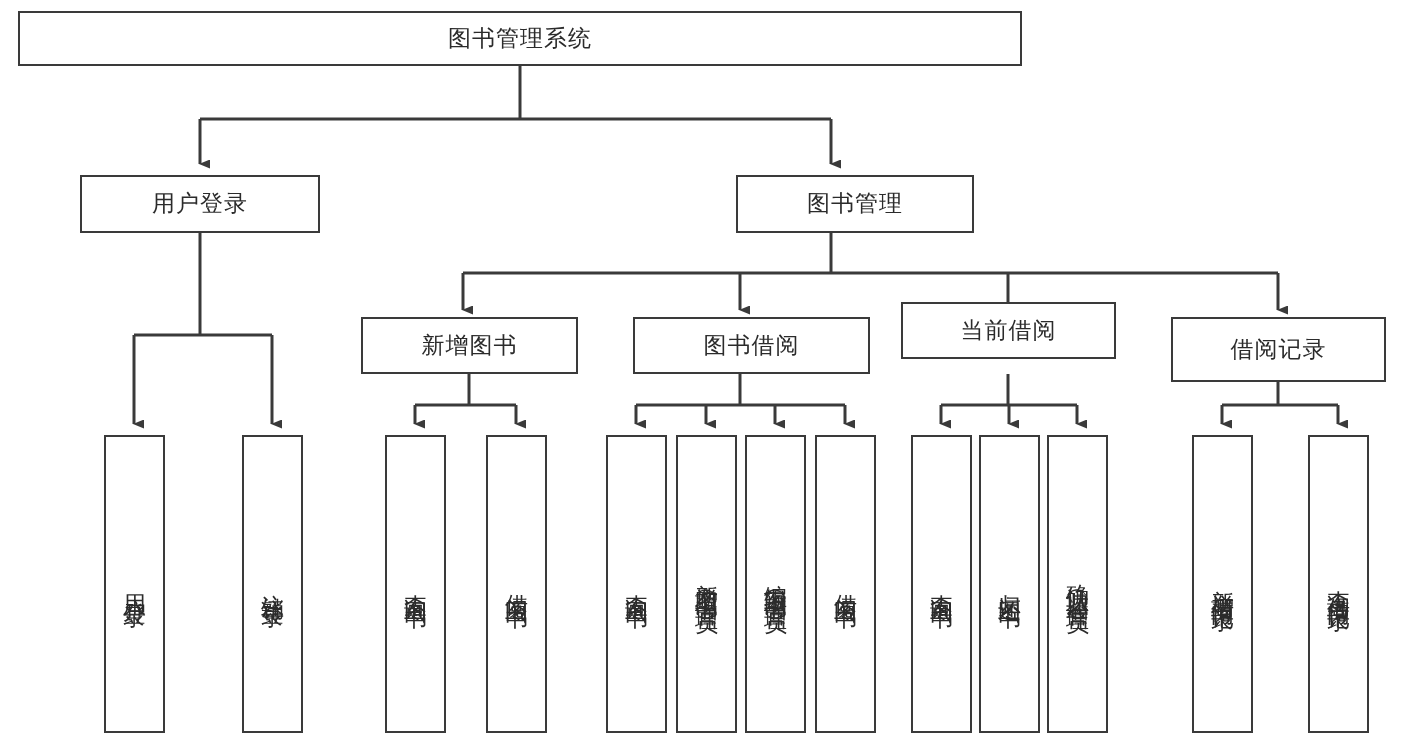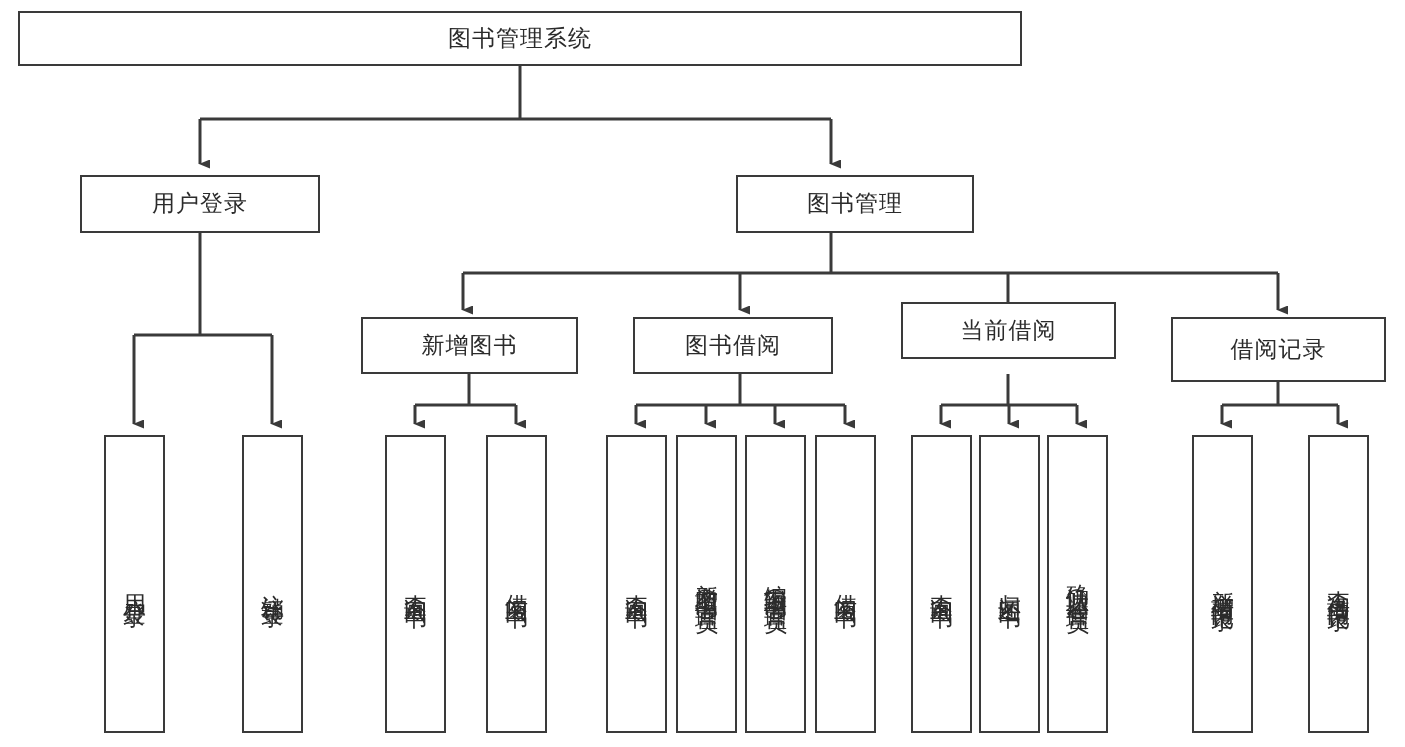--- a/index.html
+++ b/index.html
@@ -135,21 +135,21 @@
   <div class="node node-h" style="left:80px; top:175px; width:240px; height:58px;">
     <span>用户登录</span>
   </div>
   <div class="node node-h" style="left:736px; top:175px; width:238px; height:58px;">
     <span>图书管理</span>
   </div>
 
   <div class="node node-h" style="left:361px; top:317px; width:217px; height:57px;">
     <span>新增图书</span>
   </div>
-  <div class="node node-h" style="left:633px; top:317px; width:200px; height:57px;">
+  <div class="node node-h" style="left:633px; top:317px; width:237px; height:57px;">
     <span>图书借阅</span>
   </div>
   <div class="node node-h" style="left:901px; top:302px; width:215px; height:57px;">
     <span>当前借阅</span>
   </div>
   <div class="node node-h" style="left:1171px; top:317px; width:215px; height:65px;">
     <span>借阅记录</span>
   </div>
 
   <div class="node node-v" style="left:104px; top:435px; width:61px; height:298px;">

